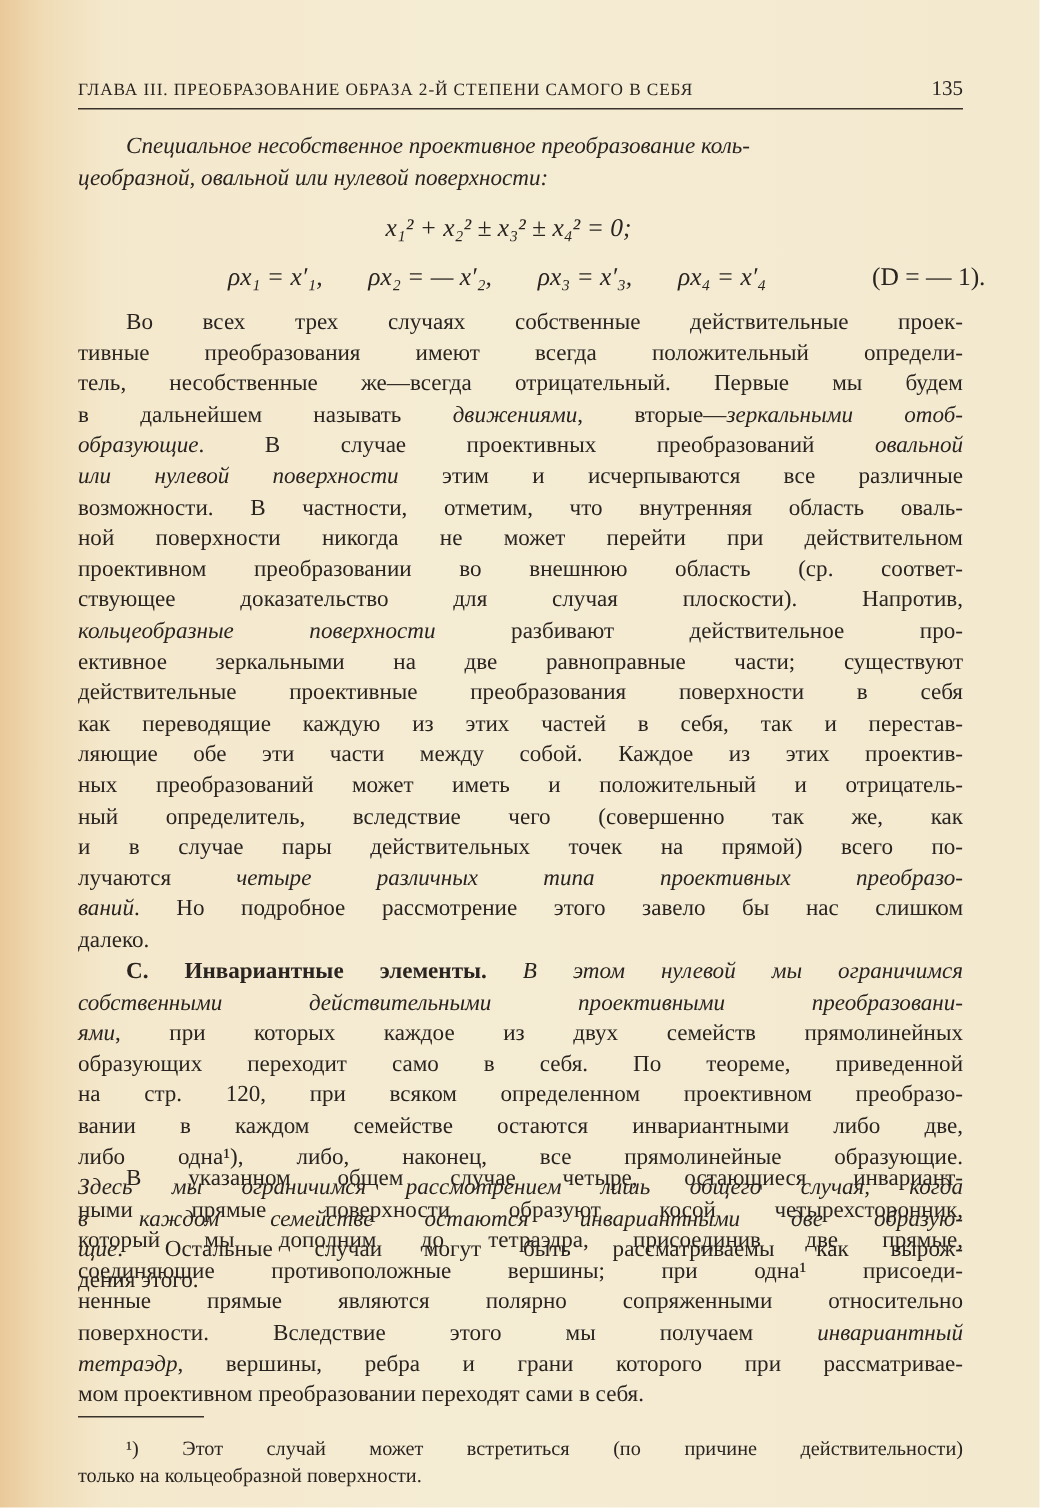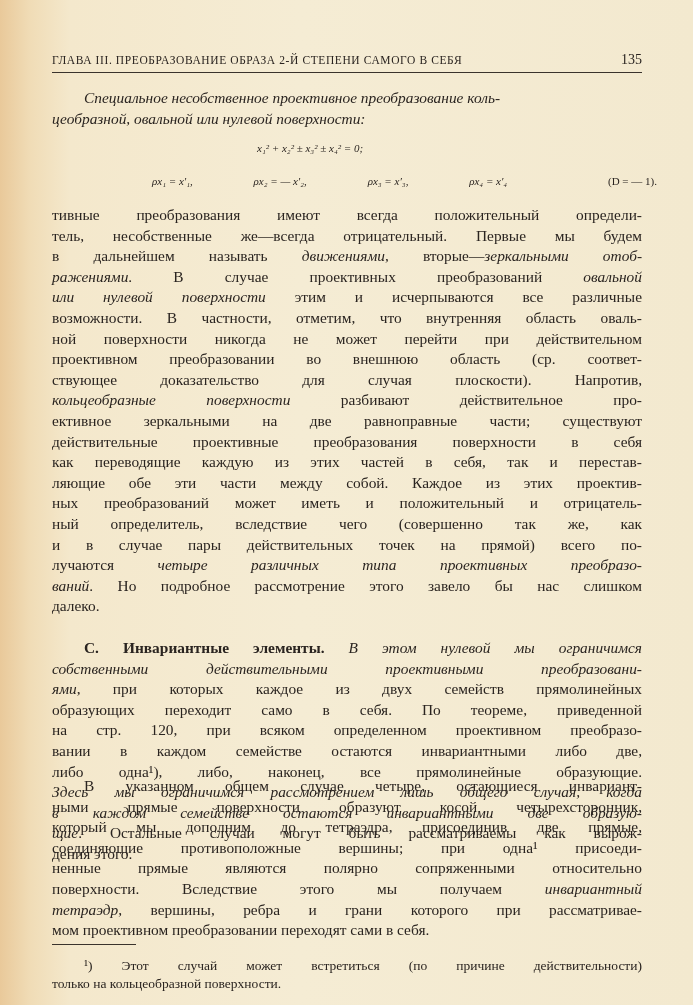--- a/index.html
+++ b/index.html
@@ -18,21 +18,21 @@
   }
   .header .title { position: absolute; left: 0; top: 4px; }
   .header .pnum { position: absolute; right: 0; top: 2px; font-size: 14px; letter-spacing: 0; }
   .text { position: absolute; left: 52px; width: 590px; font-size: 15.4px; line-height: 20.6px; }
   .line { white-space: nowrap; display: flex; justify-content: space-between; height: 20.6px; }
   .line.last { justify-content: flex-start; }
   .line.last span { margin-right: 5px; }
   .indent { padding-left: 32px; }
   i { font-style: italic; }
   b { font-weight: bold; }
-  .formula { position: absolute; font-size: 11px; font-style: italic; white-space: nowrap; }
+  .formula { position: absolute; font-size: 17px; font-style: italic; white-space: nowrap; }
   .formula .n { font-style: normal; }
   .footrule { position: absolute; left: 52px; top: 944px; width: 84px; border-top: 1px solid #3a332c; }
   .footnote { position: absolute; left: 52px; width: 590px; font-size: 13.5px; line-height: 18px; }
 </style>
 </head>
 <body>
 
 <div class="page">
 
   <div class="header">
@@ -53,31 +53,34 @@
 
   <div class="formula" style="left:152px; top:175px; width:505px; display:flex; justify-content:space-between;">
     <span>ρx₁ = x′₁,</span>
     <span>ρx₂ = — x′₂,</span>
     <span>ρx₃ = x′₃,</span>
     <span>ρx₄ = x′₄</span>
     <span class="n" style="margin-left:40px;">(D = — 1).</span>
   </div>
 
   <div class="text" style="top:205px;">
+    <div class="line indent">
+        <span style="display: block; width: 100%; text-align: justify; text-align-last: justify; white-space: normal;">Во всех трех случаях собственные действительные проек-</span>
+      </div>
     <div class="line">
         <span style="display: block; width: 100%; text-align: justify; text-align-last: justify; white-space: normal;">тивные преобразования имеют всегда положительный определи-</span>
       </div>
     <div class="line">
         <span style="display: block; width: 100%; text-align: justify; text-align-last: justify; white-space: normal;">тель, несобственные же—всегда отрицательный. Первые мы будем</span>
       </div>
     <div class="line">
         <span style="display: block; width: 100%; text-align: justify; text-align-last: justify; white-space: normal;">в дальнейшем называть <i>движениями</i>, вторые—<i>зеркальными отоб-</i></span>
       </div>
     <div class="line">
-        <span style="display: block; width: 100%; text-align: justify; text-align-last: justify; white-space: normal;"><i>ражениями</i>. В случае проективных преобразований <i>овальной</i></span>
+        <span style="display: block; width: 100%; text-align: justify; text-align-last: justify; white-space: normal;"><i>образующие</i>. В случае проективных преобразований <i>овальной</i></span>
       </div>
     <div class="line">
         <span style="display: block; width: 100%; text-align: justify; text-align-last: justify; white-space: normal;"><i>или нулевой поверхности</i> этим и исчерпываются все различные</span>
       </div>
     <div class="line">
         <span style="display: block; width: 100%; text-align: justify; text-align-last: justify; white-space: normal;">возможности. В частности, отметим, что внутренняя область оваль-</span>
       </div>
     <div class="line">
         <span style="display: block; width: 100%; text-align: justify; text-align-last: justify; white-space: normal;">ной поверхности никогда не может перейти при действительном</span>
       </div>

